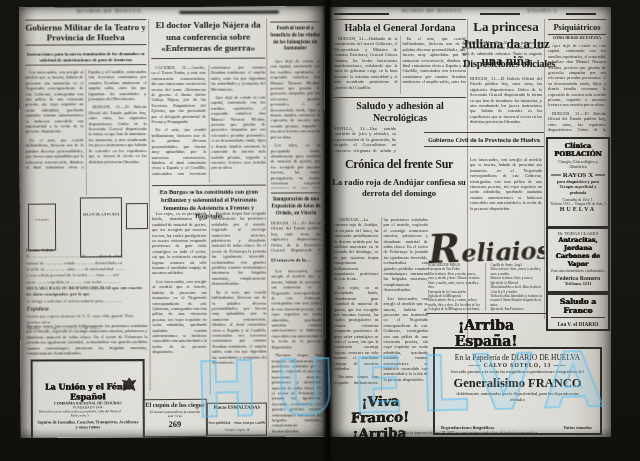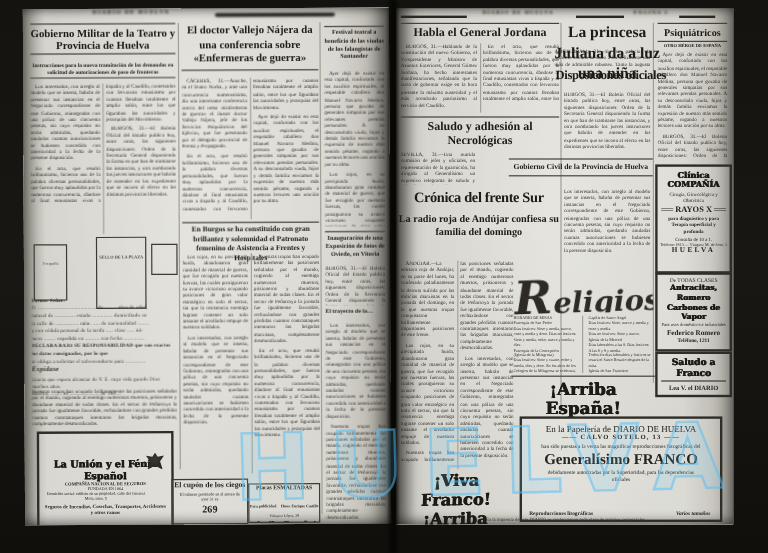--- a/index.html
+++ b/index.html
@@ -159,21 +159,21 @@
 
     <div class="b head ruleT" style="left:4px;top:12px;width:132px;font-size:10px;padding-top:2px;">Habla el General Jordana</div>
     <div class="b bt cols2" style="left:4px;top:29px;width:132px;height:58px;">
       <div class="p">BURGOS, 31.—Hablando de la constitución del nuevo Gobierno, el Vicepresidente y Ministro de Asuntos Exteriores, General Gómez Jordana, ha hecho interesantes manifestaciones, señalando que la tarea de gobernar exige en la hora presente la máxima austeridad y el más acendrado patriotismo al servicio del Caudillo.</div>
       <div class="p">En el acto, que resultó brillantísimo, hicieron uso de la palabra diversas personalidades, que fueron muy aplaudidas por la numerosa concurrencia, dándose al final entusiastas vivas a España y al Caudillo, contestados con fervoroso entusiasmo por cuantos llenaban totalmente el amplio salón, entre los que figuraban las autoridades y jerarquías del Movimiento.</div>
     </div>
     <div class="b head ruleT" style="left:4px;top:90px;width:132px;font-size:10px;line-height:1.15;padding-top:2px;">Saludo y adhesión al Necrológicas</div>
     <div class="b bt" style="left:4px;top:119px;width:62px;height:28px;">SEVILLA, 31.—Una nutrida comisión de jefes y oficiales, en representación de la guarnición, ha dirigido al Generalísimo un expresivo telegrama de saludo y adhesión inquebrantable.</div>
     <div class="b head" style="left:94px;top:125px;width:120px;font-size:6.4px;border-top:1px solid #45433b;border-bottom:1px solid #45433b;padding:3px 0;">Gobierno Civil de la Provincia de Huelva</div>
     <div class="b head" style="left:2px;top:150px;width:134px;font-size:12px;letter-spacing:-.3px;">Crónica del frente Sur</div>
-    <div class="b head" style="left:2px;top:170px;width:134px;font-size:8.5px;line-height:1.35;">La radio roja de Andújar confiesa su familia del domingo</div>
+    <div class="b head" style="left:2px;top:170px;width:134px;font-size:8.5px;line-height:1.35;">La radio roja de Andújar confiesa su derrota del domingo</div>
     <div class="b bt cols2" style="left:4px;top:210px;width:94px;height:174px;">
       <div class="p">ANDÚJAR.—La emisora roja de Andújar, en su parte del lunes, ha confesado paladinamente la derrota sufrida por las milicias marxistas en la jornada del domingo, en la que nuestras tropas conquistaron brillantemente importantes posiciones de este frente.</div>
       <div class="p">Los rojos, en su precipitada huida, abandonaron gran cantidad de material de guerra, que fue recogido por nuestras fuerzas, las cuales prosiguieron su avance victorioso ocupando posiciones de gran valor estratégico en todo el sector, sin que la resistencia enemiga lograse contener un solo instante el arrollador empuje de nuestros soldados.</div>
       <div class="p">Nuestras tropas han ocupado brillantemente las posiciones señaladas por el mando, cogiendo al enemigo numerosos muertos, prisioneros y abundante material de todas clases. En el sector de Peñarroya la jornada fue igualmente favorable, rechazándose con grandes pérdidas cuantos contraataques intentaron las brigadas marxistas, completamente desmoralizadas.</div>
       <div class="p">Los interesados, con arreglo al modelo que se inserta, habrán de presentar sus instancias en el Negociado correspondiente de este Gobierno, reintegradas con una póliza de una cincuenta pesetas, sin cuyo requisito no serán admitidas, quedando anuladas cuantas autorizaciones se hubiesen concedido con anterioridad a la fecha de la presente disposición.</div>
     </div>
     <div class="b" style="left:0px;top:386px;width:100px;height:44px;text-align:center;transform:rotate(-1deg) skewX(-3deg);">
       <div class="blackish" style="font-size:13.5px;">¡Viva Franco!</div>
       <div class="blackish" style="font-size:13.5px;">¡Arriba España!</div>
     </div>
@@ -213,31 +213,31 @@
     </div>
     <div class="b" style="left:14px;top:423px;width:254px;font-size:4px;text-align:center;color:#36342d;filter:blur(.25px);">En la imprenta de este DIARIO se confeccionan toda clase de trabajos comerciales</div>
 
     <div class="b head ruleT ruleB" style="left:218px;top:12px;width:58px;font-size:8.5px;padding:2px 0;">Psiquiátricos</div>
     <div class="b head" style="left:218px;top:29px;width:58px;font-size:3.8px;">OTRO HÉROE DE ESPAÑA</div>
     <div class="b bt" style="left:218px;top:36px;width:58px;height:90px;">
       <div class="p">Ayer dejó de existir en esta capital, confortado con los auxilios espirituales, el respetable caballero don Manuel Navarro Medina, persona que gozaba de generales simpatías por sus relevantes prendas personales. A su desconsolada viuda, hijos y demás familia enviamos la expresión de nuestro más sentido pésame, rogando a nuestros lectores una oración por su alma.</div>
       <div class="p">BURGOS, 31.—El Boletín Oficial del Estado publica hoy, entre otras, las siguientes disposiciones: Orden de la Secretaría General disponiendo la forma en que han de tramitarse las instancias, y otra nombrando los jueces instructores que habrán de entender en los expedientes que se incoen al efecto en las distintas provincias liberadas.</div>
     </div>
     <div class="b adbox" style="left:216px;top:130px;width:60px;height:84px;text-align:center;padding-top:3px;background:rgba(255,255,255,.12);">
-      <div class="blackish" style="font-size:6.8px;">Clínica COMPAÑÍA</div>
+      <div class="blackish" style="font-size:6.8px;">Clínica POBLACIÓN</div>
       <div style="font-size:4.2px;line-height:1.3;padding:1px 3px;">Cirugía, Ginecológica y Obstétrica</div>
       <div style="font-size:7px;font-weight:bold;">══ RAYOS X ══</div>
       <div style="font-size:4.2px;font-weight:bold;line-height:1.3;padding:0 3px;">para diagnóstico y para Terapia superficial y profunda</div>
       <div style="font-size:4px;margin-top:2px;">Consulta de 10 a 1.</div>
       <div style="font-size:3.4px;">Teléfono 1913 — Vázquez M. de Soto, 1</div>
       <div style="font-size:6px;font-weight:bold;letter-spacing:2px;">HUELVA</div>
     </div>
     <div class="b adbox" style="left:216px;top:220px;width:60px;height:60px;text-align:center;padding-top:2px;background:rgba(255,255,255,.12);">
       <div style="font-size:4.6px;">De TODAS CLASES</div>
-      <div class="blackish" style="font-size:6.4px;">Antracitas, Romero</div>
+      <div class="blackish" style="font-size:6.4px;">Antracitas, Jordana</div>
       <div class="blackish" style="font-size:6.4px;">Carbones de Vapor</div>
       <div style="font-size:3.8px;line-height:1.3;padding:1px 3px;">Para usos domésticos e industriales</div>
       <div style="font-size:6px;font-weight:bold;">Federico Romero</div>
       <div style="font-size:4.4px;font-weight:bold;">Teléfono, 1211</div>
     </div>
     <div class="b adbox" style="left:216px;top:286px;width:60px;height:32px;text-align:center;padding-top:2px;background:rgba(255,255,255,.12);">
       <div class="blackish" style="font-size:7.5px;border-bottom:1px solid #3c3a33;padding-bottom:2px;margin:0 3px;">Saludo a Franco</div>
       <div style="font-size:5.4px;font-weight:bold;margin-top:3px;">Lea V. el DIARIO</div>
     </div>
   </div>

